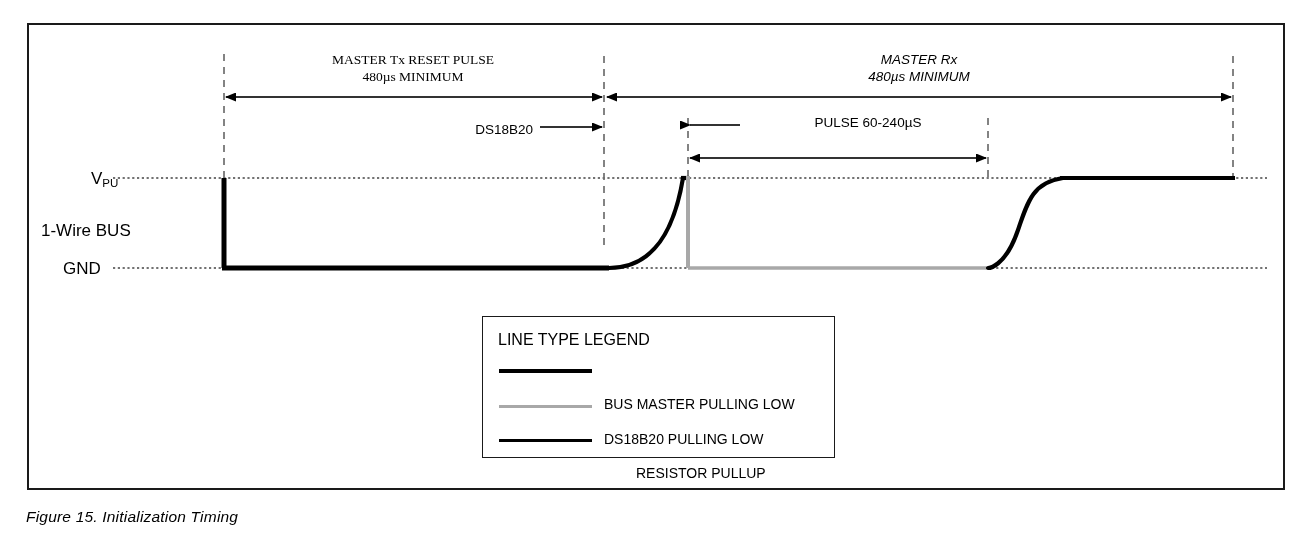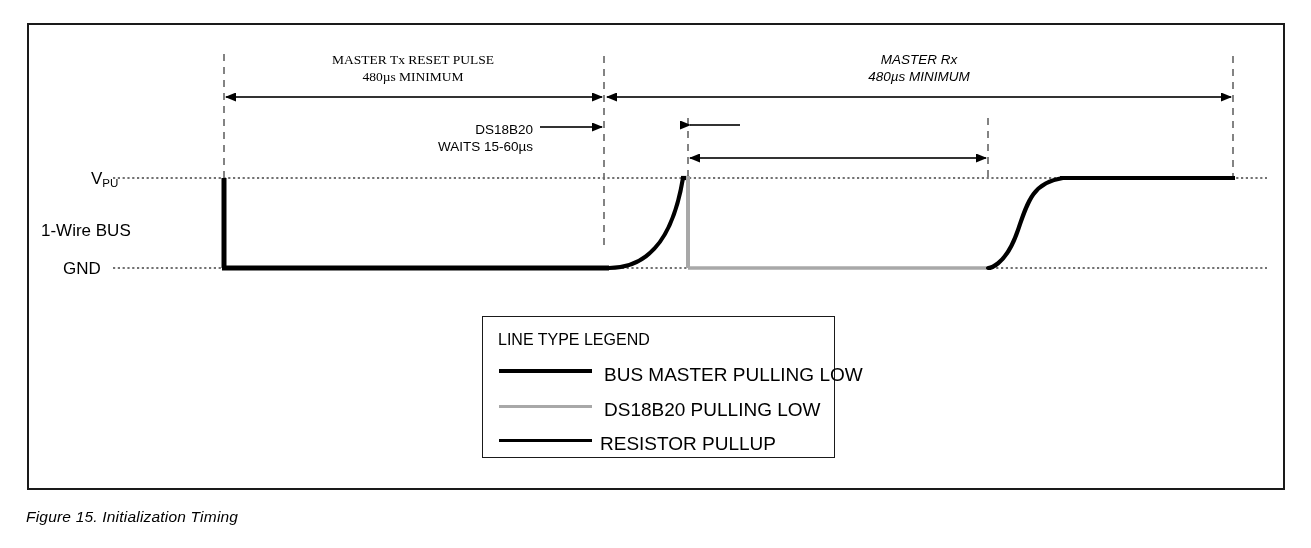--- a/index.html
+++ b/index.html
@@ -77,22 +77,23 @@
   .legend-title {
     position: absolute;
     left: 498px;
     top: 331px;
     font-size: 16px;
     white-space: nowrap;
     text-align: right;
   }
   .legend-row-label {
     position: absolute;
-    font-size: 19px;
-    white-space: nowrap;
+    font-size: 14px;
+    white-space: nowrap;
+    margin-top: 32px;
   }
   .legend-swatch {
     position: absolute;
   }
   sub {
     font-size: 0.68em;
     vertical-align: baseline;
     position: relative;
     top: 3px;
   }
@@ -169,33 +170,33 @@
     <div>480µs MINIMUM</div>
   </div>
 
   <div class="lbl" style="left:759px; top:51px; width:320px;font-style:italic;">
     <div>MASTER Rx</div>
     <div>480µs MINIMUM</div>
   </div>
 
   <div class="lbl lbl-right" style="left:308px; top:121px; width:225px;">
     <div>DS18B20</div>
-    <div>WAITS 15-60µs</div>
   </div>
 
   <div class="lbl" style="left:752px; top:114px; width:232px;">
+    <div>PULSE 60-240µS</div>
   </div>
 
   <div class="legend-box"></div>
   <div class="legend-title">LINE TYPE LEGEND</div>
 
   <div class="legend-swatch" style="left:499px; top:369px; width:93px; height:4.2px; background:#000000;"></div>
   <div class="legend-row-label" style="left:604px; top:364px;">BUS MASTER PULLING LOW</div>
 
   <div class="legend-swatch" style="left:499px; top:405px; width:93px; height:3px; background:#a8a8a8;"></div>
   <div class="legend-row-label" style="left:604px; top:399px;">DS18B20 PULLING LOW</div>
 
   <div class="legend-swatch" style="left:499px; top:439px; width:93px; height:3px; background:#000000;"></div>
-  <div class="legend-row-label" style="left:600px; top:433px;text-align:center;">RESISTOR PULLUP</div>
+  <div class="legend-row-label" style="left:636px; top:433px;text-align:center;">RESISTOR PULLUP</div>
 
   <div class="caption">Figure 15. Initialization Timing</div>
 
 </div>
 
 </body></html>

